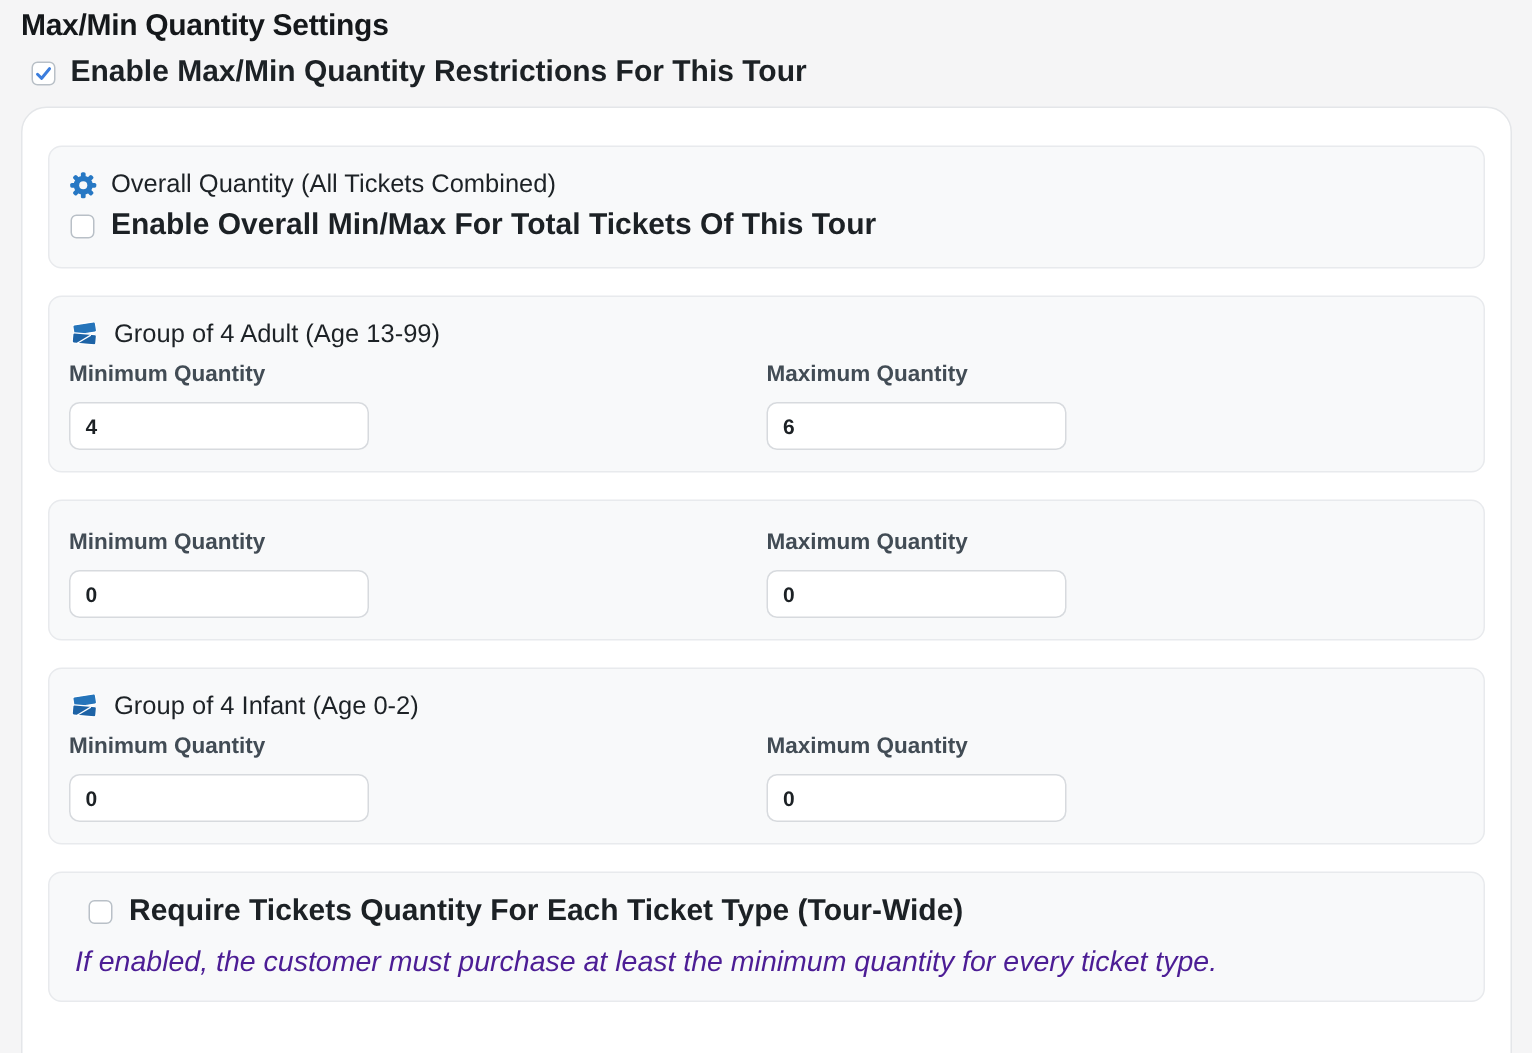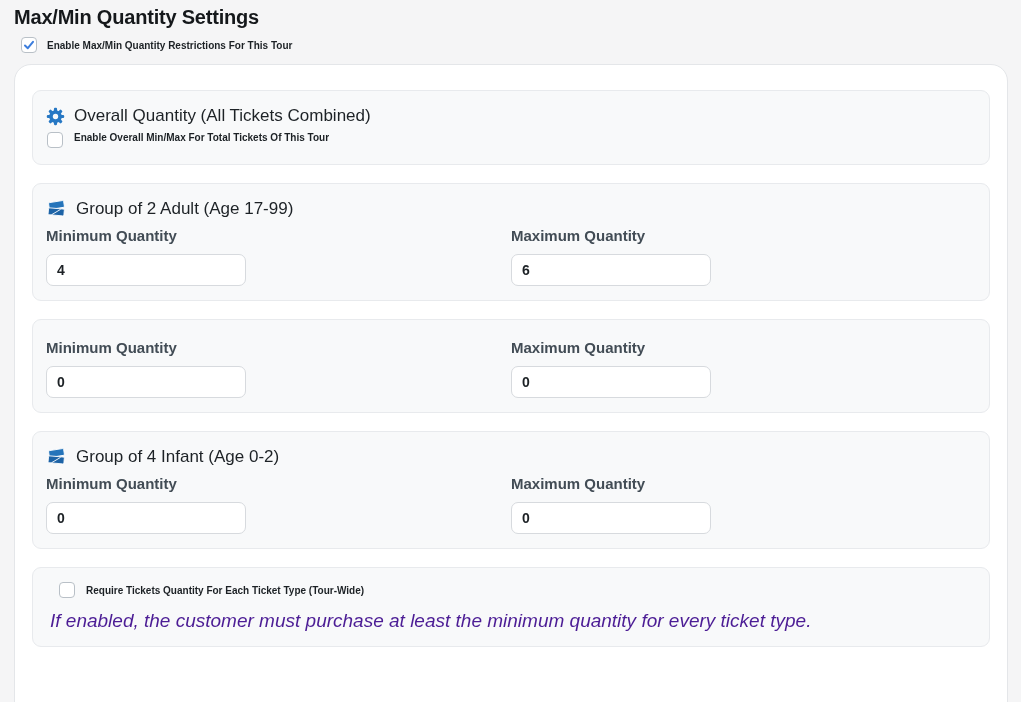--- a/index.html
+++ b/index.html
@@ -14,21 +14,21 @@
 
   .page-title {
     font-size: 20px; font-weight: 700; color: #15181b;
     margin: 0 0 8px 0; letter-spacing: -0.2px;
   }
 
   .master-row {
     display: flex; align-items: center; gap: 10px;
     margin: 0 0 11px 7px;
   }
-  .bold-label { font-size: 10px; font-weight: 700; color: #1c2125; }
+  .bold-label { font-size: 20px; font-weight: 700; color: #1c2125; }
 
   .panel {
     background: #ffffff;
     border: 1px solid #e4e6e9;
     border-radius: 17px;
     padding: 25px 17px 28px 17px;
     height: 664px;
   }
 
   .card {
@@ -39,21 +39,21 @@
     margin-bottom: 18px;
   }
   .card:last-child { margin-bottom: 0; }
 
   .card-head {
     display: flex; align-items: center; gap: 9px;
     font-size: 17px; font-weight: 500; color: #1d2226;
     line-height: 24px;
   }
   .sub-row {
-    display: flex; align-items: flex-start; gap: 11px;
+    display: flex; align-items: center; gap: 11px;
     margin: 4px 0 2px 1px;
   }
 
   .checkbox {
     width: 16px; height: 16px; flex: 0 0 auto;
     background: #fff; border: 1px solid #b9c0c7; border-radius: 4px;
     display: inline-flex; align-items: center; justify-content: center;
     cursor: pointer;
   }
 
@@ -125,21 +125,21 @@
 
     <div class="card">
       <div class="card-head">
         <svg class="icon-svg" width="21" height="20" viewBox="0 0 22 20">
           <g>
             <rect x="3" y="2.2" width="16" height="7.2" rx="1.2" fill="#2574ba" stroke="#ffffff" stroke-width="0.9" transform="rotate(-9 11 6)"></rect>
             <rect x="2.4" y="9.4" width="16.6" height="7.2" rx="1.2" fill="#1d63a6" stroke="#ffffff" stroke-width="0.9" transform="rotate(5 10.5 13)"></rect>
             <line x1="6" y1="16.5" x2="15" y2="10" stroke="#ffffff" stroke-width="0.9" transform="rotate(5 10.5 13)"></line>
           </g>
         </svg>
-        <span>Group of 2 Adult (Age 17-99)</span>
+        <span>Group of 4 Adult (Age 13-99)</span>
       </div>
       <div class="field-grid">
         <div class="field">
           <span class="field-label">Minimum Quantity</span>
           <input class="qty-input" type="text" value="4" style="">
         </div>
         <div class="field">
           <span class="field-label">Maximum Quantity</span>
           <input class="qty-input" type="text" value="6" style="">
         </div>

